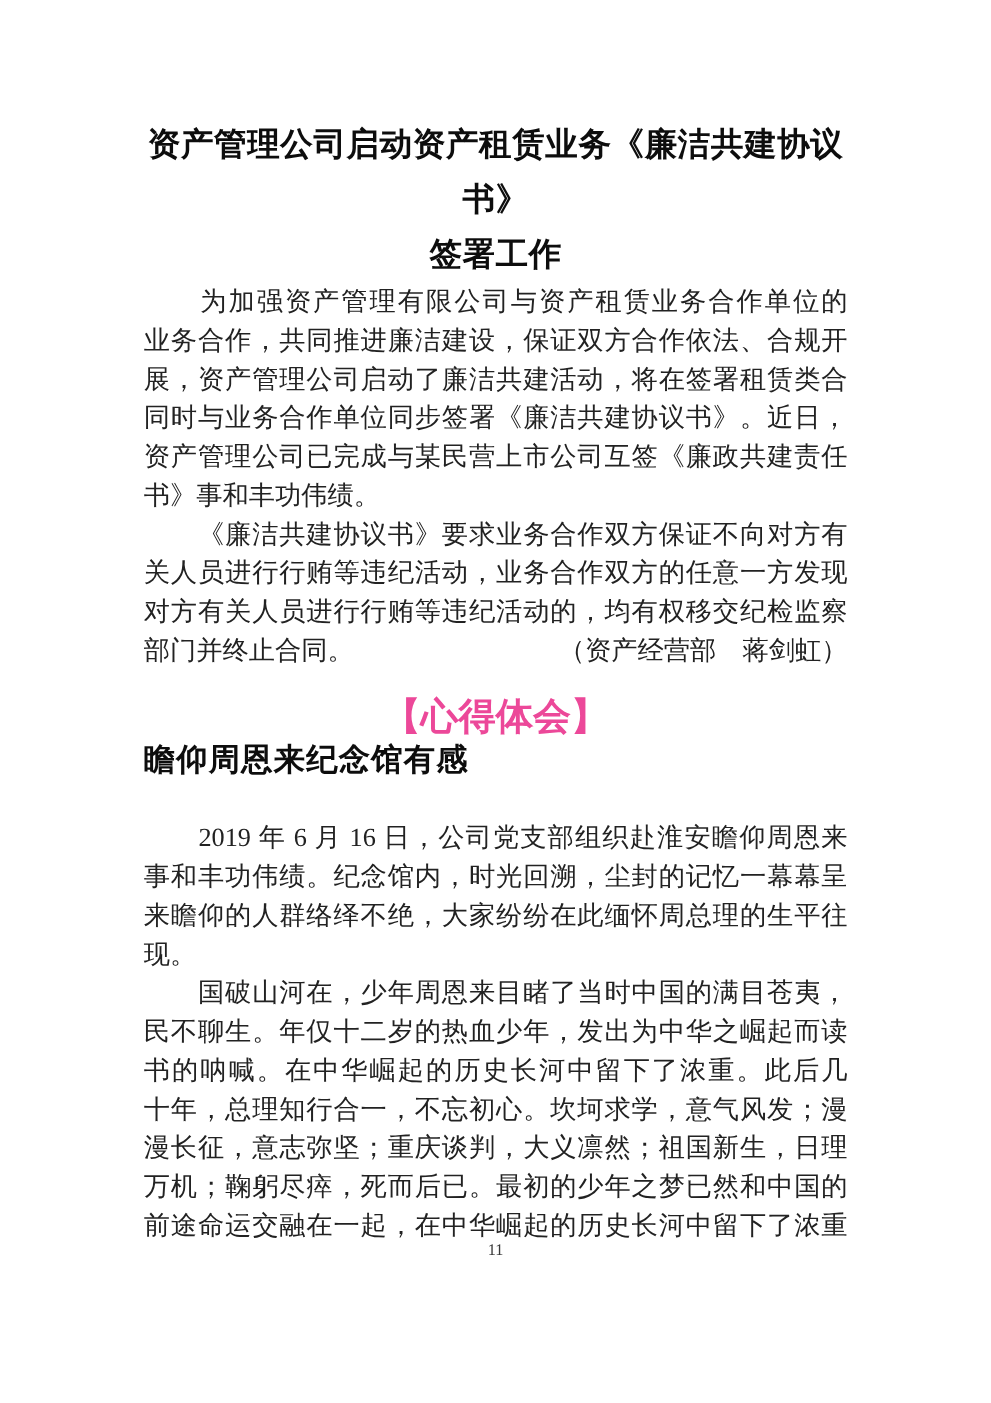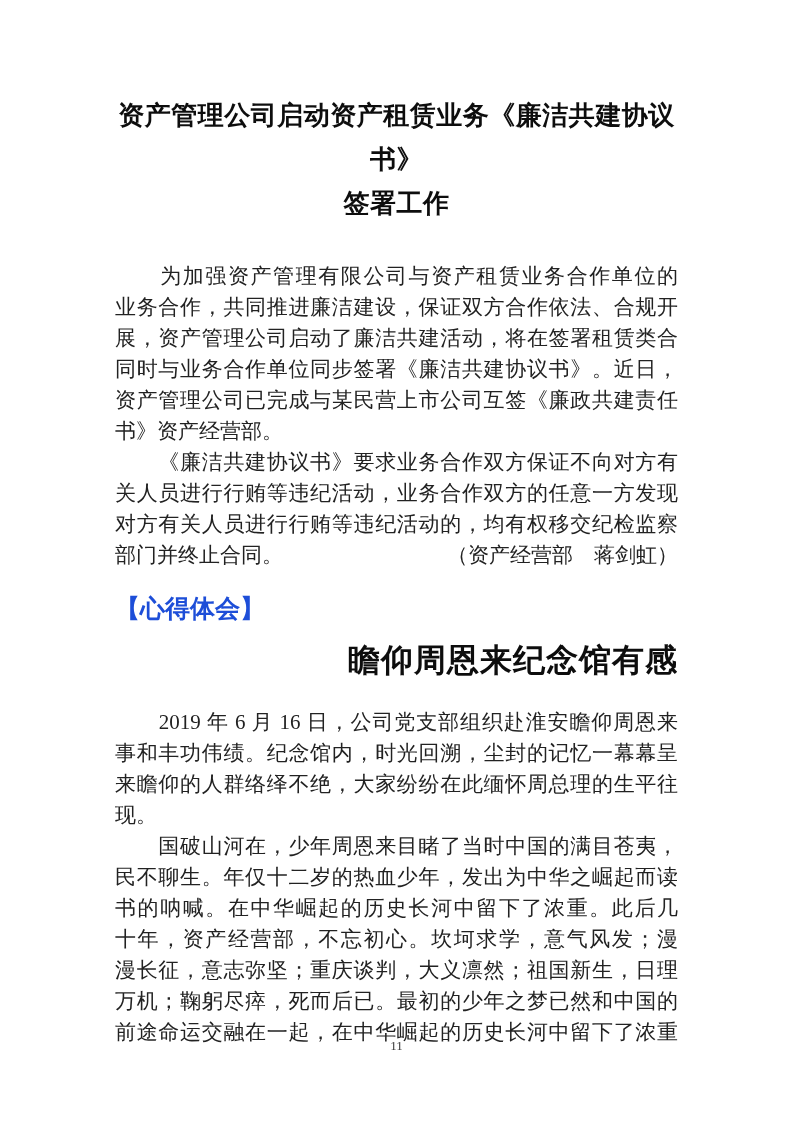--- a/index.html
+++ b/index.html
@@ -28,62 +28,62 @@
     text-align: center;
     color: #0d0d0d;
     letter-spacing: 0.5px;
   }
   
   .body-block {
     font-size: 21px;
     line-height: 31px;
     color: #222222;
   }
-  .body-block-1 { margin-top: 35px; }
+  .body-block-1 { }
   .body-block-2 { margin-top: 30px; }
   .line {
     text-align: justify;
     text-justify: inter-ideograph;
     text-align-last: left;
     white-space: pre-wrap;
   }
   .line.full {
     text-align-last: justify;
   }
   .attribution-line {
     display: flex;
     justify-content: space-between;
     line-height: 31px;
     text-align: right;
   }
   
   .section-label {
     margin: 23px 0 0 0;
-    font-size: 25px;
+    font-size: 30px;
     line-height: 30px;
     font-weight: 700;
-    color: #1d4ed8;
-    text-align: left;
+    color: #ec4899;
+    text-align: center;
   }
   
   .essay-title {
-    margin: 19px 0 0 0;
-    font-size: 32px;
+    margin: 2px 0 0 0;
+    font-size: 25px;
     line-height: 34px;
     font-weight: 700;
-    text-align: right;
+    text-align: left;
     color: #0d0d0d;
     font-family: "Liberation Sans", "DejaVu Sans", sans-serif;
     letter-spacing: 1px;
   }
   .page-number {
     position: absolute;
     left: 0;
     right: 0;
-    top: 1038px;
+    top: 992px;
     text-align: center;
     font-size: 13px;
     color: #3a3a3a;
     font-family: "Liberation Serif", "DejaVu Serif", serif;
   }
 </style>
 </head>
 <body>
 
 <main class="page">
@@ -93,21 +93,21 @@
     <div>签署工作</div>
   </h1>
 
   <section class="body-block body-block-1">
     <div class="paragraph">
         <div class="line full">　　为加强资产管理有限公司与资产租赁业务合作单位的</div>
         <div class="line full">业务合作，共同推进廉洁建设，保证双方合作依法、合规开</div>
         <div class="line full">展，资产管理公司启动了廉洁共建活动，将在签署租赁类合</div>
         <div class="line full">同时与业务合作单位同步签署《廉洁共建协议书》。近日，</div>
         <div class="line full">资产管理公司已完成与某民营上市公司互签《廉政共建责任</div>
-        <div class="line">书》资产经营部。</div>
+        <div class="line">书》事和丰功伟绩。</div>
       </div>
     <div class="paragraph">
         <div class="line full">　　《廉洁共建协议书》要求业务合作双方保证不向对方有</div>
         <div class="line full">关人员进行行贿等违纪活动，业务合作双方的任意一方发现</div>
         <div class="line full">对方有关人员进行行贿等违纪活动的，均有权移交纪检监察</div>
       </div>
     <div class="attribution-line">
       <span>部门并终止合同。</span>
       <span>（资产经营部　蒋剑虹）</span>
     </div>
@@ -121,21 +121,21 @@
     <div class="paragraph">
         <div class="line full">　　2019 年 6 月 16 日，公司党支部组织赴淮安瞻仰周恩来</div>
         <div class="line full">事和丰功伟绩。纪念馆内，时光回溯，尘封的记忆一幕幕呈</div>
         <div class="line full">来瞻仰的人群络绎不绝，大家纷纷在此缅怀周总理的生平往</div>
         <div class="line">现。</div>
       </div>
     <div class="paragraph">
         <div class="line full">　　国破山河在，少年周恩来目睹了当时中国的满目苍夷，</div>
         <div class="line full">民不聊生。年仅十二岁的热血少年，发出为中华之崛起而读</div>
         <div class="line full">书的呐喊。在中华崛起的历史长河中留下了浓重。此后几</div>
-        <div class="line full">十年，资产经营部，不忘初心。坎坷求学，意气风发；漫</div>
+        <div class="line full">十年，总理知行合一，不忘初心。坎坷求学，意气风发；漫</div>
         <div class="line full">漫长征，意志弥坚；重庆谈判，大义凛然；祖国新生，日理</div>
         <div class="line full">万机；鞠躬尽瘁，死而后已。最初的少年之梦已然和中国的</div>
         <div class="line full">前途命运交融在一起，在中华崛起的历史长河中留下了浓重</div>
       </div>
   </section>
 
   <footer class="page-number">11</footer>
 
 </main>
 

